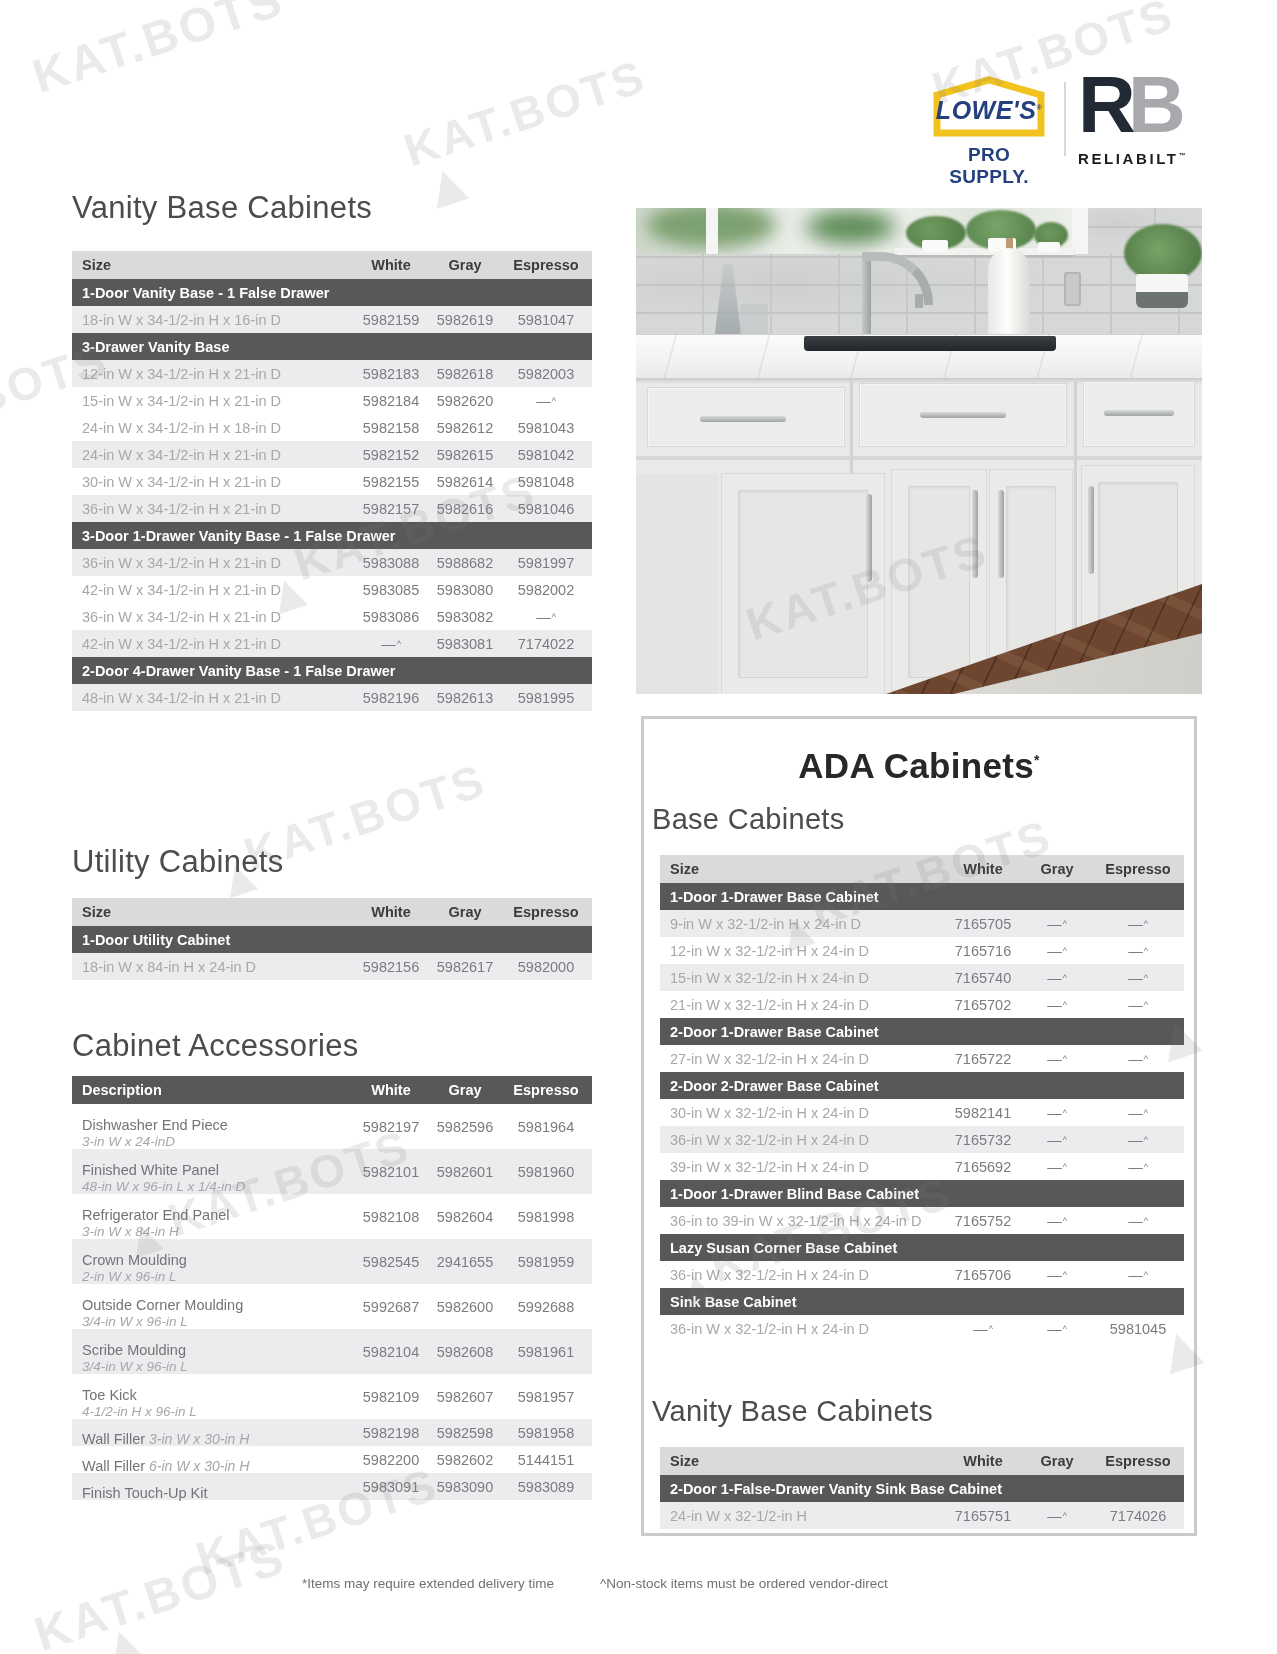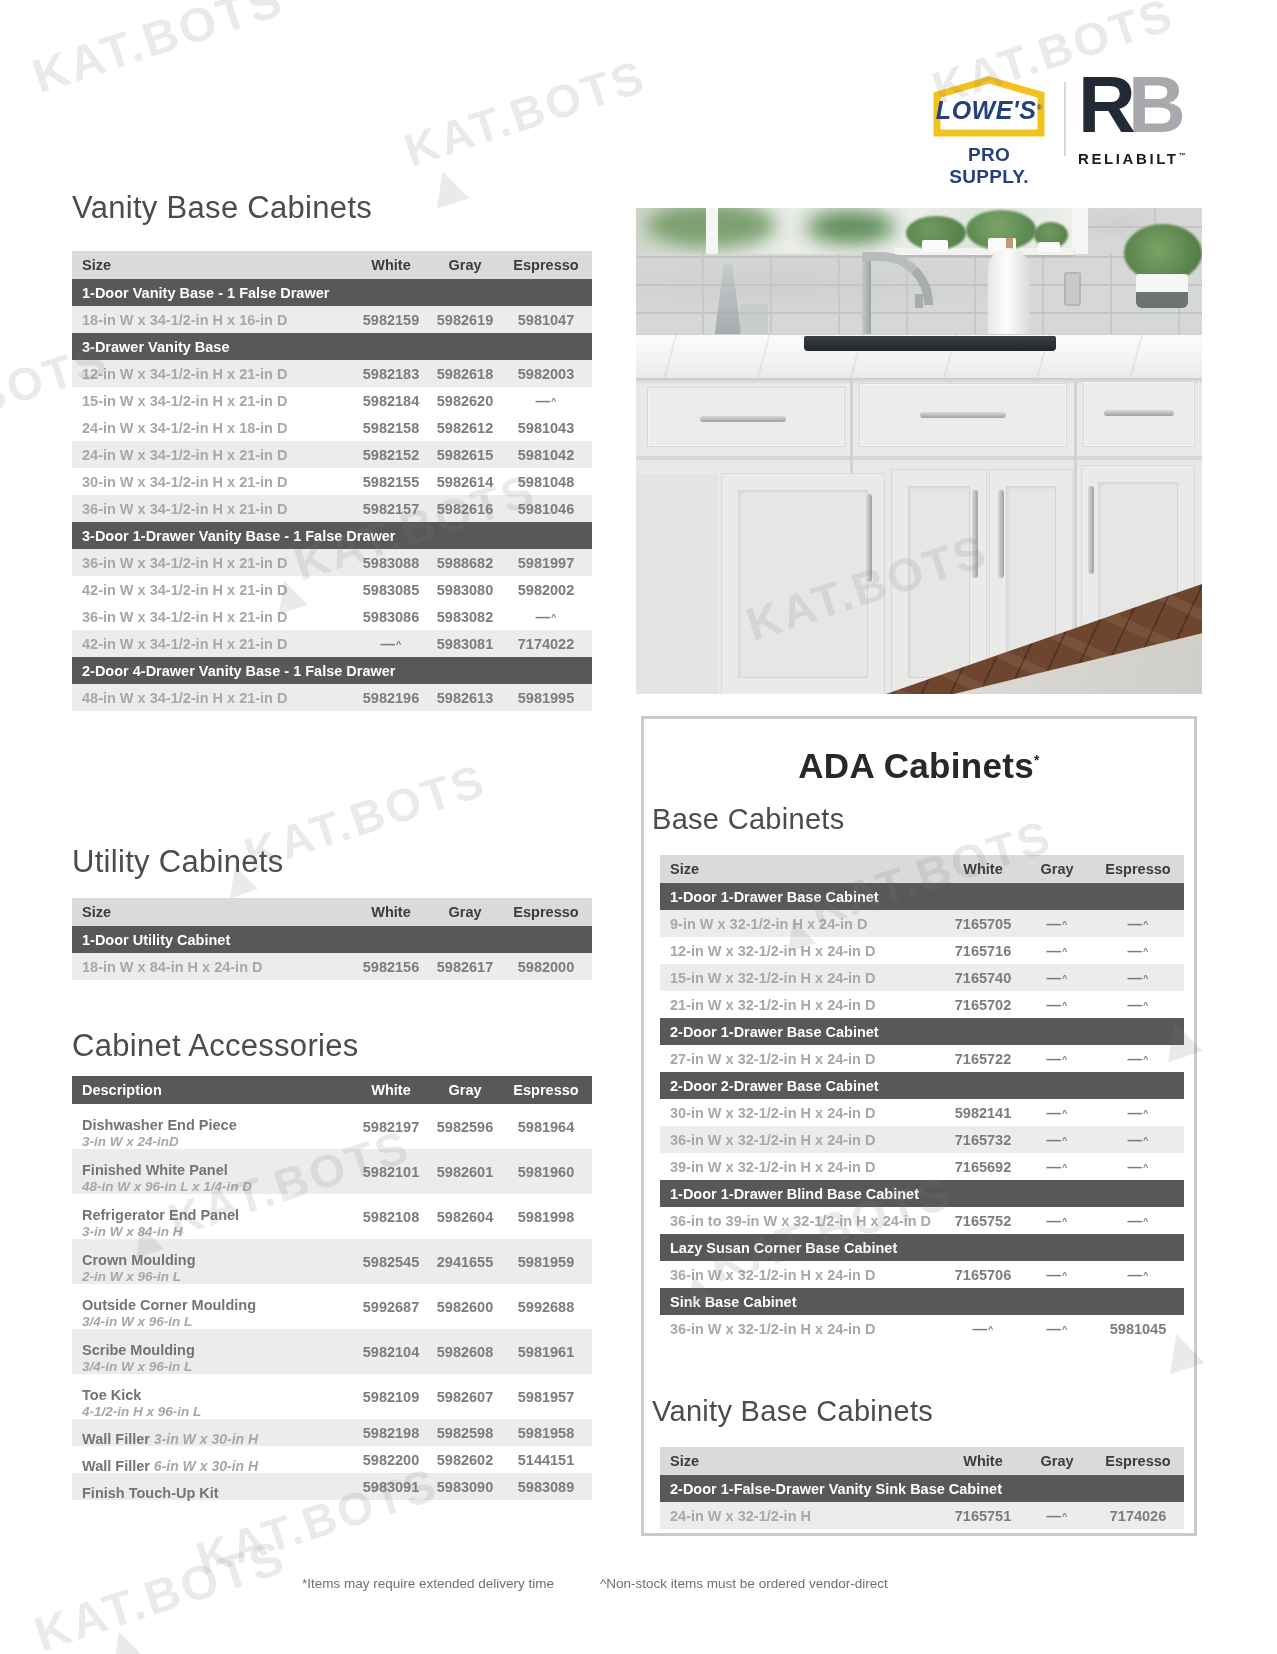--- a/index.html
+++ b/index.html
@@ -12,21 +12,21 @@
 
   
   .dtable{position:absolute;width:520px;}
   .trow{display:flex;width:100%;}
   .thead{height:28px;background:#d9dadb;}
   .thead .tc{font-weight:700;color:#3b3c3e;}
   .thead-dark{background:#57585a;}
   .thead-dark .tc{color:#ffffff;}
   .tsec{height:27px;background:#57585a;}
   .tsec .tc{color:#ffffff;font-weight:700;}
-  .titem{height:27px;background:#ffffff;font-weight:bold;}
+  .titem{height:27px;background:#ffffff;}
   .titem.shade{background:#ebeced;}
   .titem.tall{height:45px;}
   .tc{display:flex;align-items:center;font-size:14.5px;}
   .tc-s{flex:1;padding-left:10px;}
   .tc-n{justify-content:center;color:#7b7c7f;}
   .tc-n1{width:78px;}
   .tc-n2{width:70px;}
   .tc-n3{width:92px;}
   .tc-size{color:#a7a8aa;}
   .tc-desc{flex-direction:column;align-items:flex-start;justify-content:center;margin-top:12px;}

